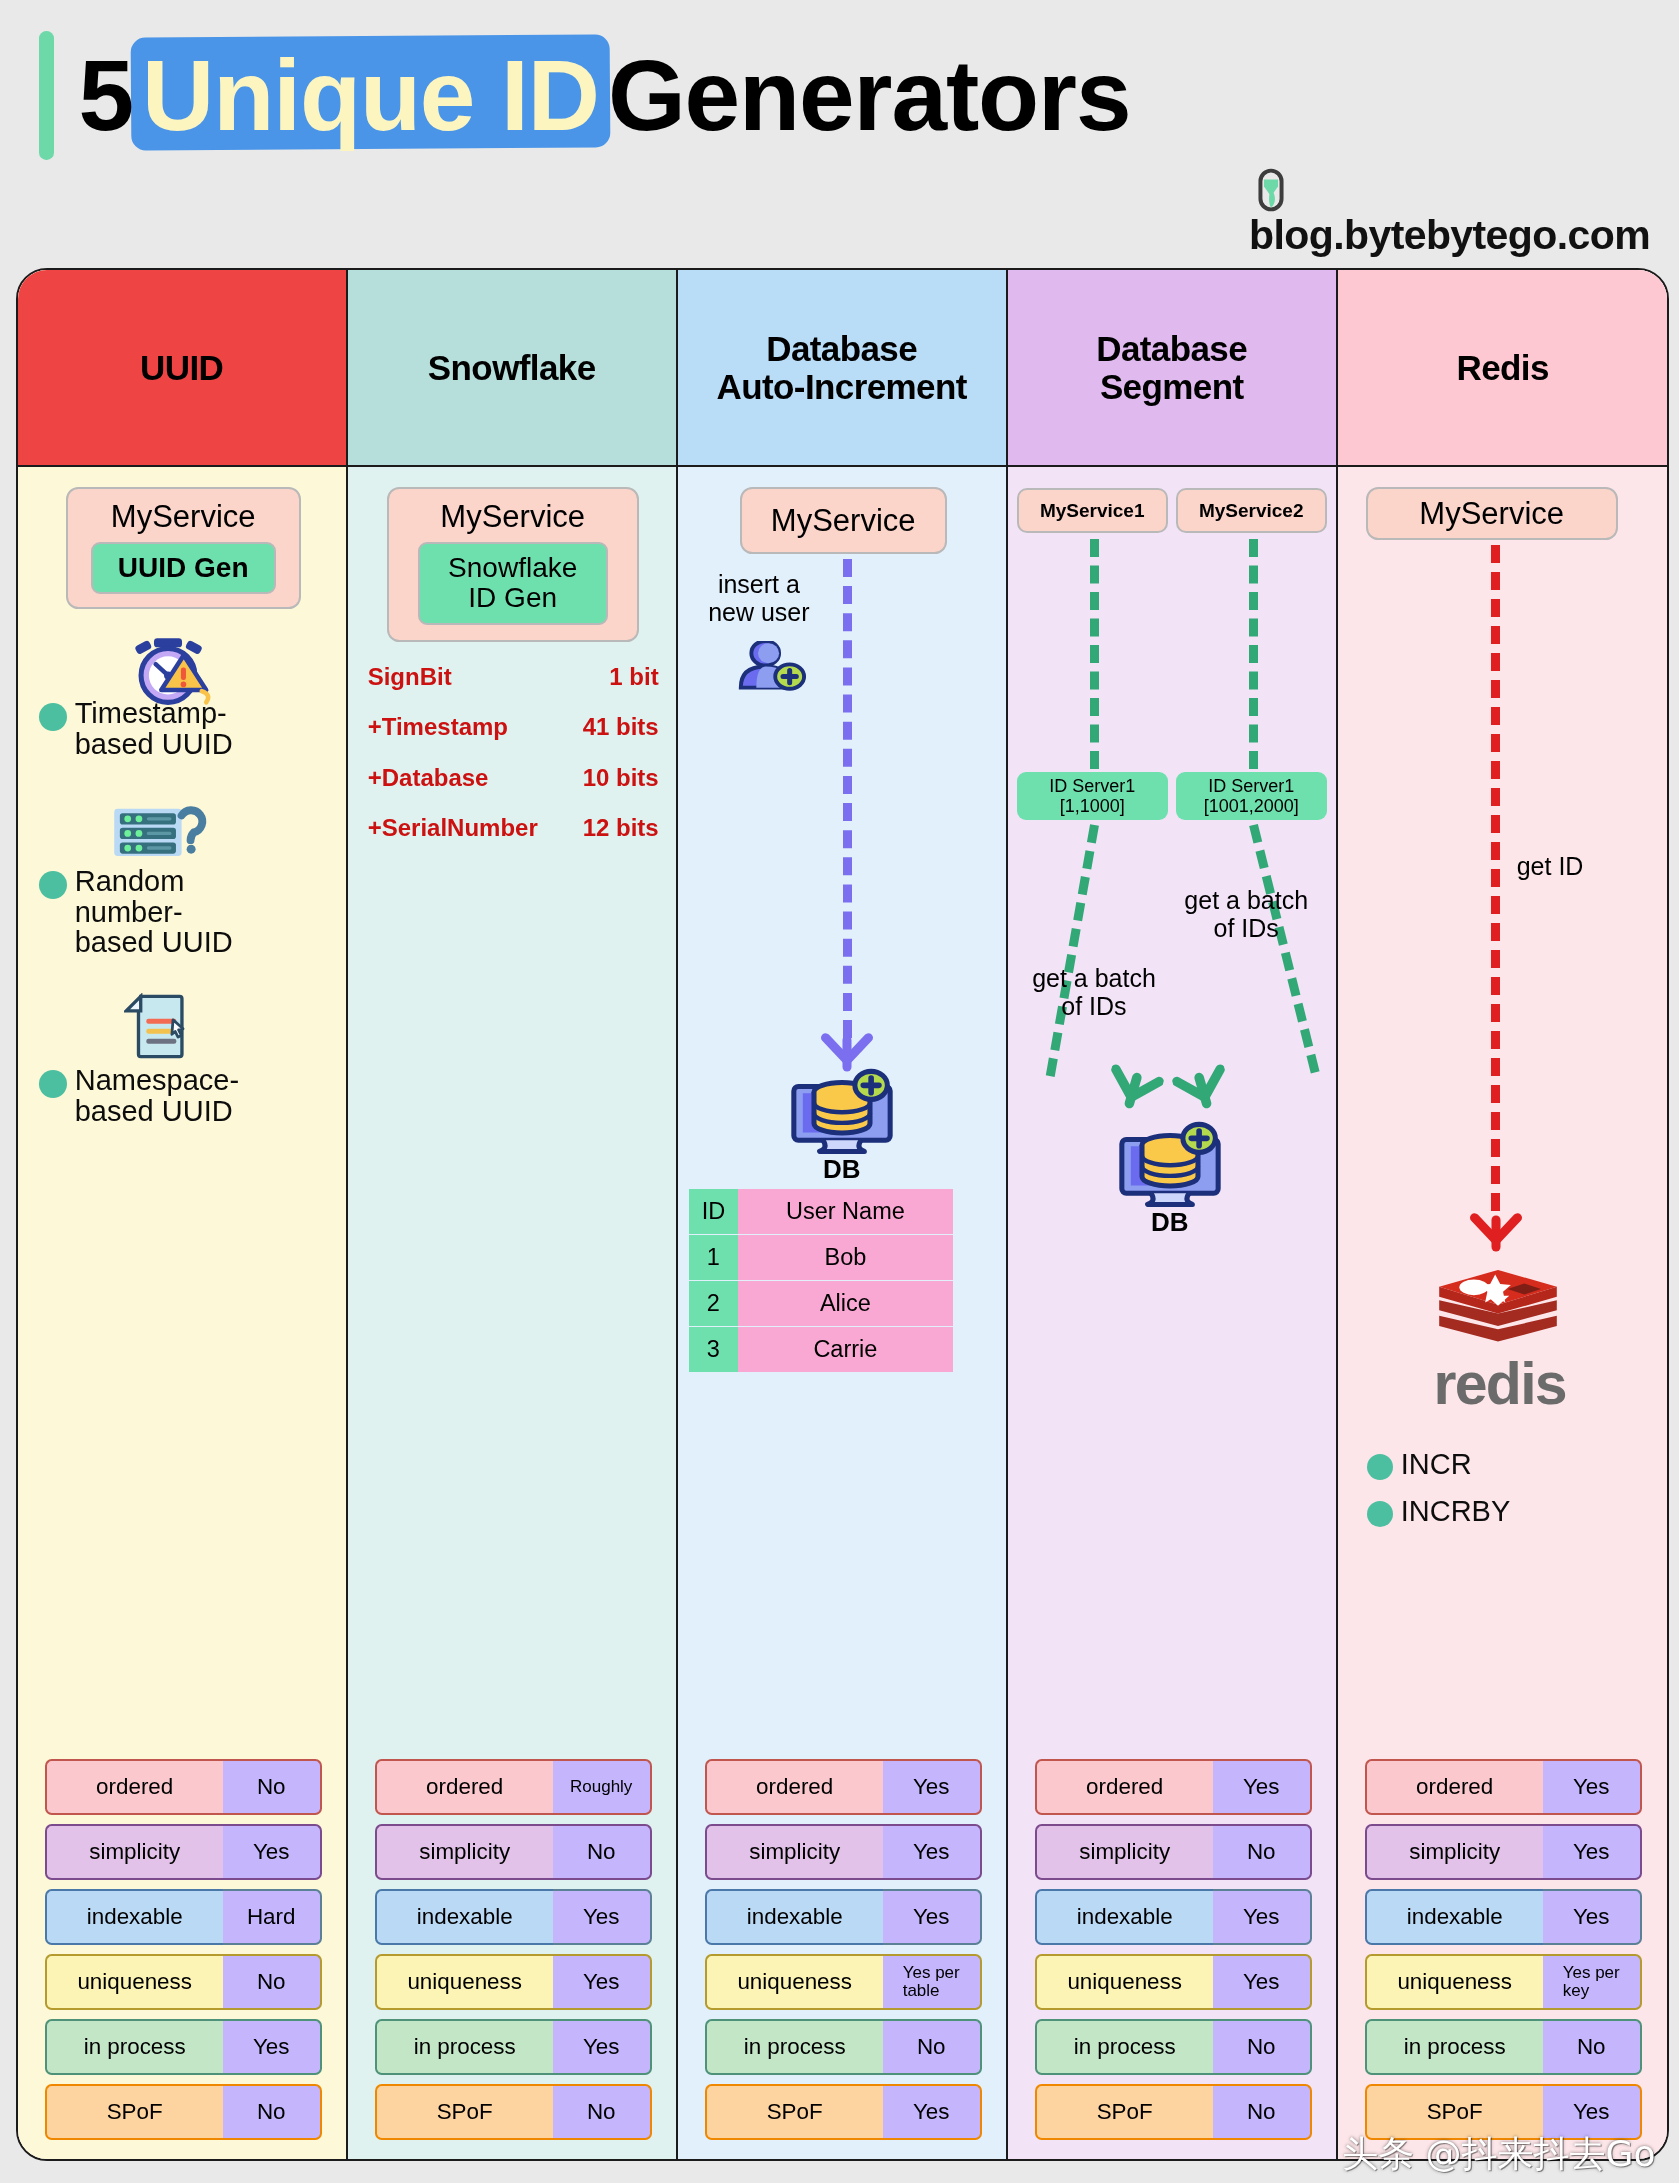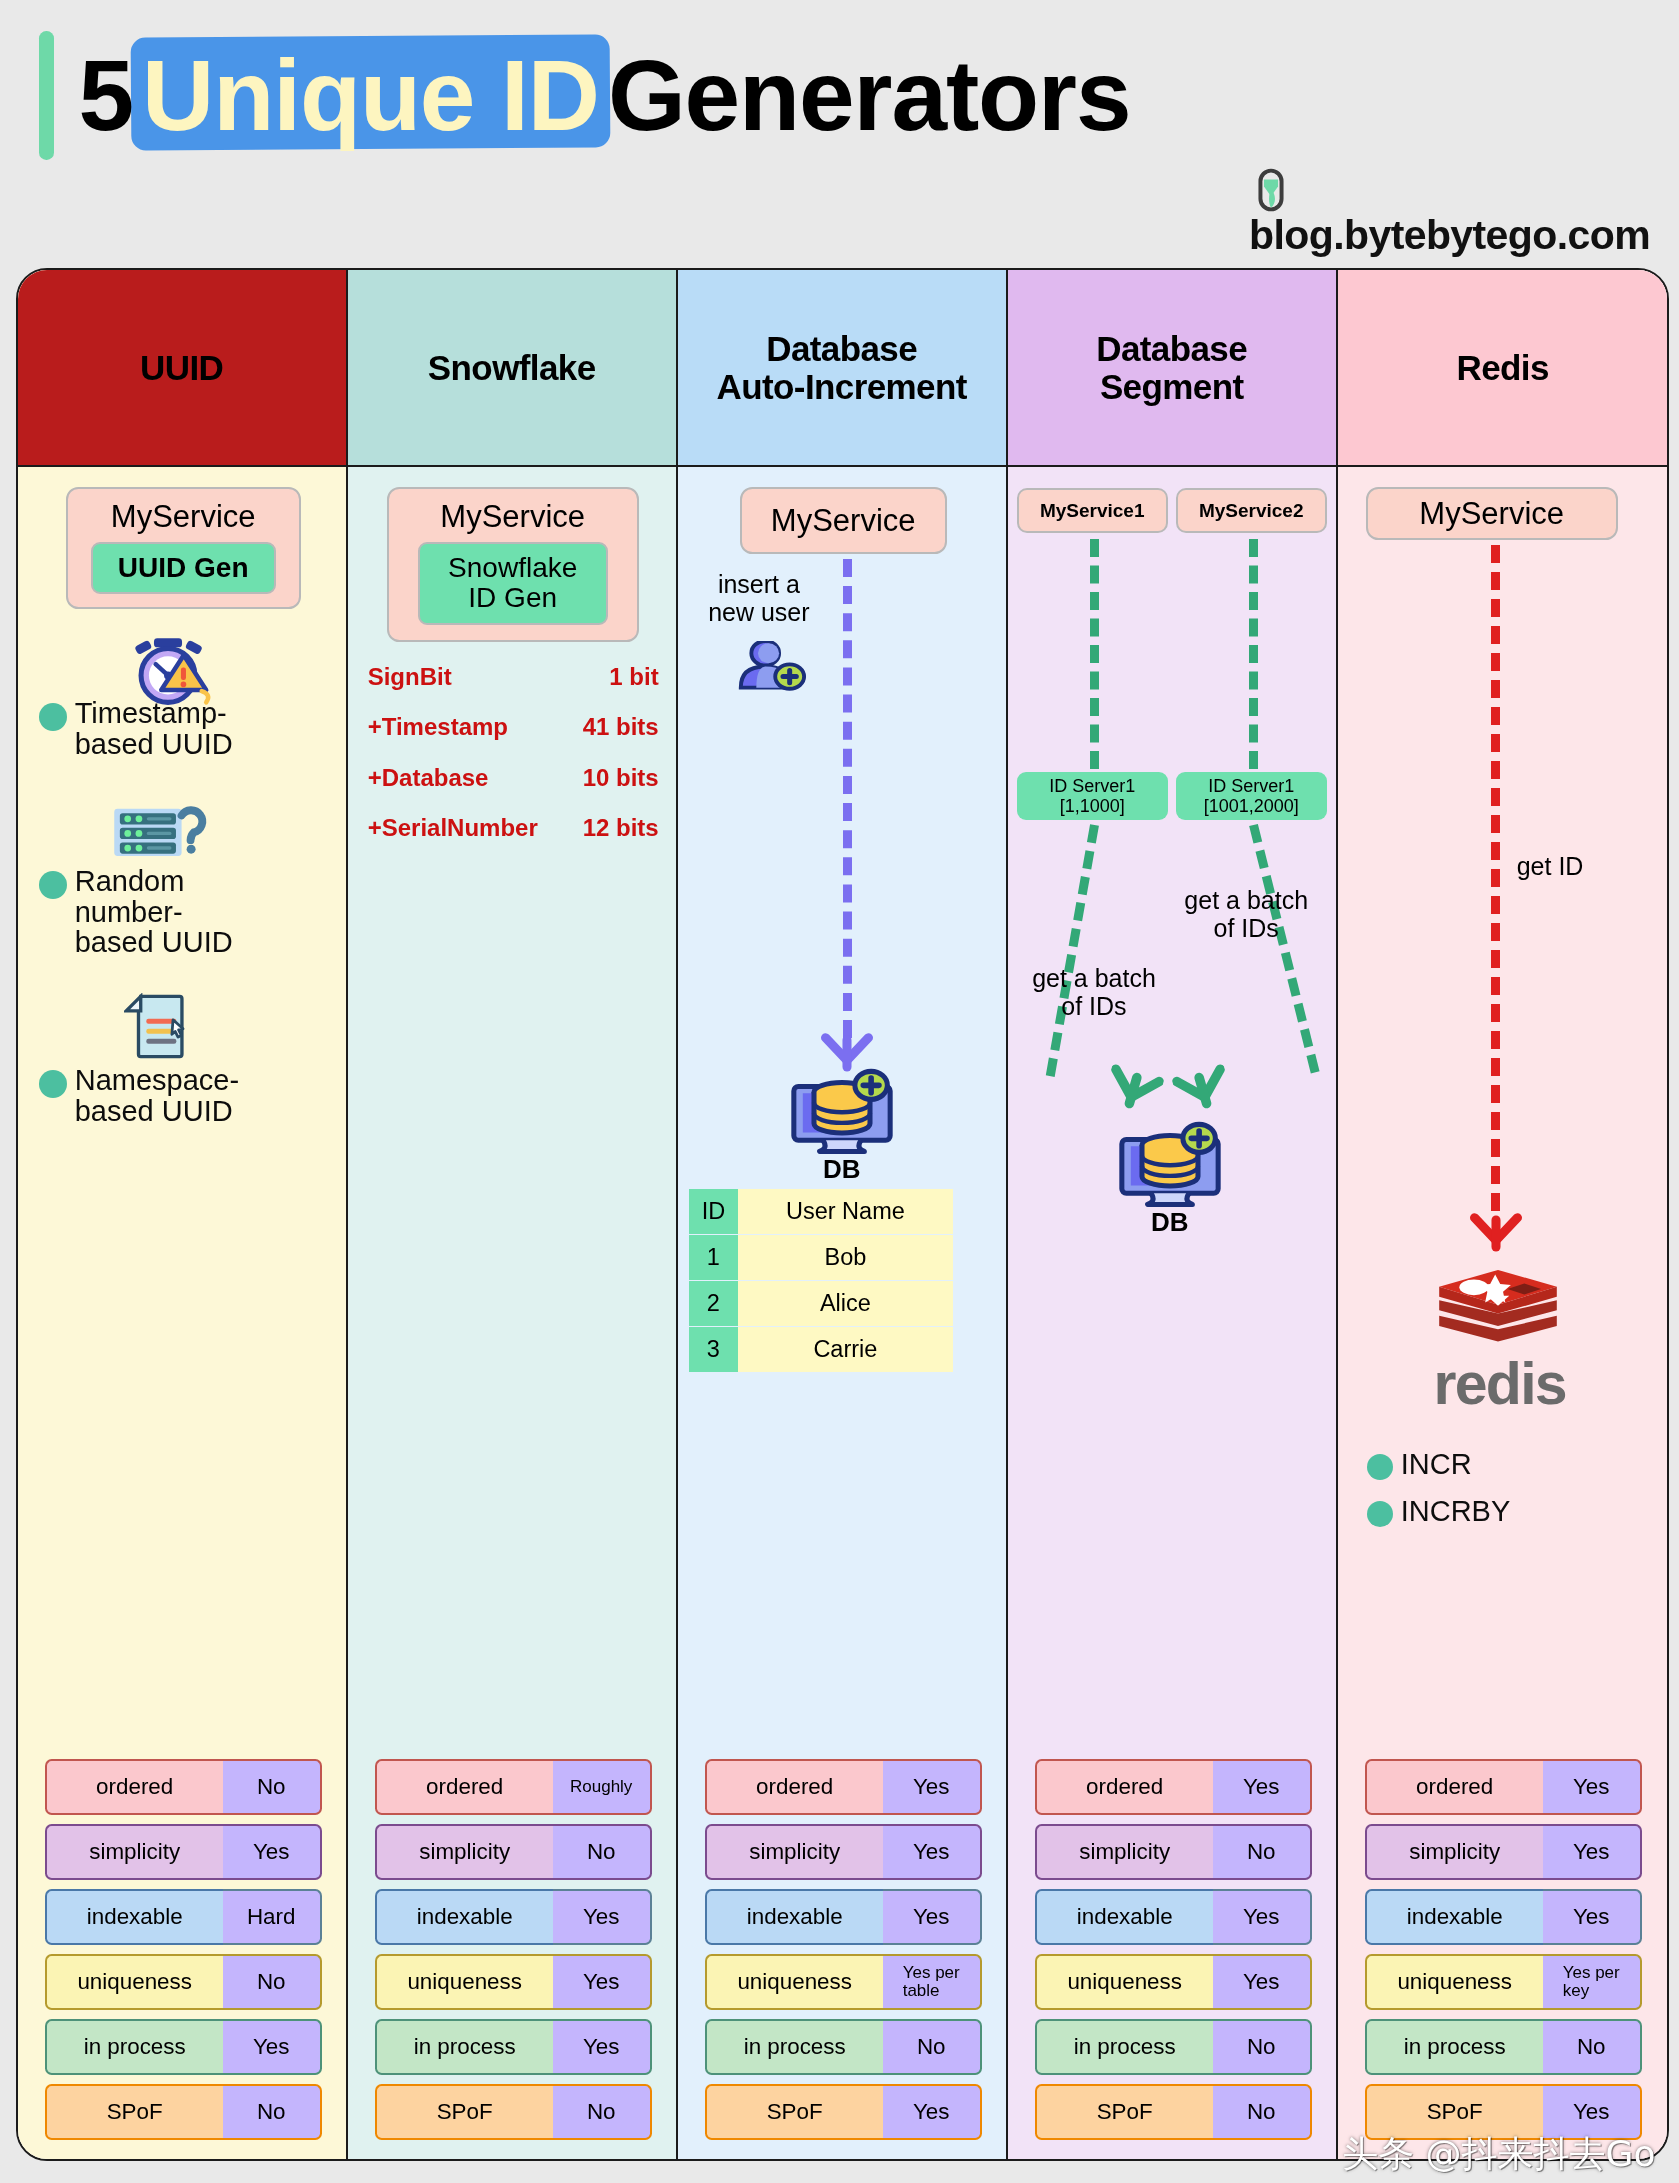--- a/index.html
+++ b/index.html
@@ -59,21 +59,21 @@
   .bits{position:absolute;left:20px;top:162px;width:291px;}
   .bit-row{display:flex;justify-content:space-between;align-items:baseline;
      font-size:24px;font-weight:bold;color:#cc1111;margin-bottom:22.4px;}
   .bit-row .bname{white-space:nowrap;}
   .bit-row .bval{white-space:nowrap;}
 
   
   .dbtable{position:absolute;border-collapse:separate;border-spacing:0 1.7px;}
   .dbtable td{height:43px;font-size:23.5px;text-align:center;color:#000;}
   .dbtable td.k{width:47px;background:#6ee0ae;}
-  .dbtable td.v{width:213px;background:#fef9c3;}
+  .dbtable td.v{width:213px;background:#f9a8d4;}
 
   
   .dash{position:absolute;width:0;border-left-style:dashed;}
   .arrowhead{position:absolute;}
 
   
   .lbl{position:absolute;font-size:25px;line-height:1.1;color:#000;text-align:center;white-space:pre-line;}
   .dblabel{position:absolute;font-size:26px;font-weight:bold;color:#000;text-align:center;}
 
   
@@ -123,21 +123,21 @@
         <path d="M50 46 C 62 62, 62 80, 50 90 C 44 80, 44 62, 50 46 z" fill="#6ed9a8"></path>
       </svg>
     </span>
     <span id="brand-text">blog.bytebytego.com</span>
   </div>
 </div>
 
 <div id="board">
 
   <div class="col" style="background:#fdf8d7;">
-    <div class="col-head" style="background:#b91c1c;">
+    <div class="col-head" style="background:#ef4444;">
       <span>UUID</span>
     </div>
     <div class="col-body">
       <div class="svc-box" style="left:48px;top:20px;width:235px;height:122px;">
         <div class="svc-title">MyService</div>
         <div class="gen-box" style="width:185px;height:52px;margin-top:6.7px;font-weight:bold;">UUID Gen</div>
       </div>
 
       <span style="position:absolute;left:105px;top:168px;">
         <svg width="90" height="73" viewBox="0 0 160 130">

